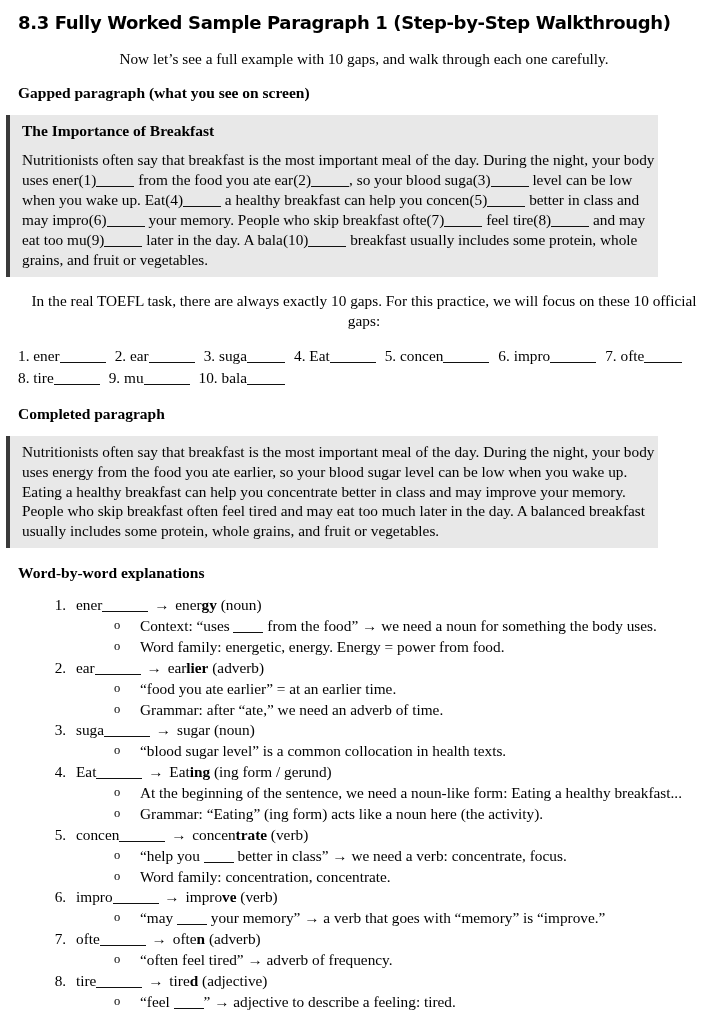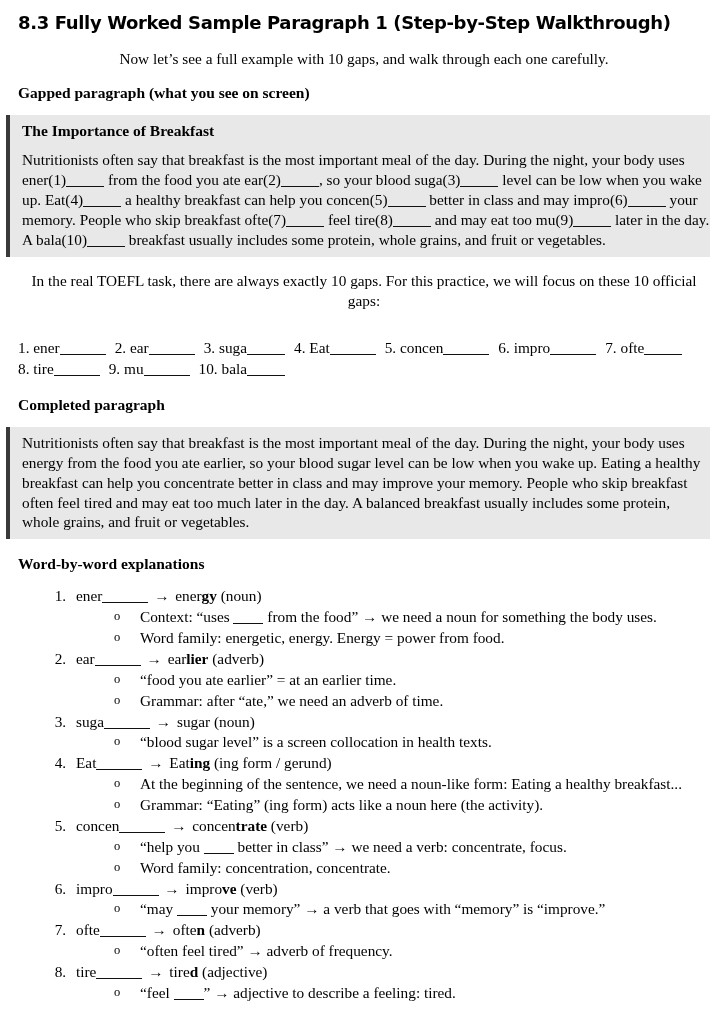--- a/index.html
+++ b/index.html
@@ -45,21 +45,21 @@
     margin: 14px 0 0 0;
     text-align: center;
   }
 
   
   .shaded {
     background: #e8e8e8;
     border-left: 4px solid #3a3a3a;
     margin: 13px 0 0 -12px;
     padding: 6px 0 7px 12px;
-    width: 704px;
+    width: 652px;
     box-sizing: border-box;
   }
   .shaded .box-title {
     font-weight: bold;
     font-size: 15.5px;
     margin: 1px 0 10px 0;
   }
   .shaded .box-body {
     font-size: 15.3px;
     line-height: 1.30;
@@ -72,21 +72,21 @@
     vertical-align: -2px;
   }
   .b-sm { width: 30px; }
   .b-md { width: 38px; }
   .b-lg { width: 46px; }
 
   
   .gaplist {
     font-size: 15.3px;
     line-height: 1.42;
-    margin: 26px 0 0 0;
+    margin: 15px 0 0 0;
   }
   .gaplist .slot { white-space: nowrap; margin-right: 9px; }
 
   
   ol.explain {
     font-size: 15.3px;
     line-height: 1.30;
     margin: 13px 0 12px 0;
     padding-left: 52px;
     list-style-type: decimal;
@@ -170,21 +170,21 @@
   <ol class="explain" id="explain-list">
       <li><span>ener</span><span class="blank b-lg"></span><span class="arrow"> → </span><span>ener</span><b>gy</b><span> (noun)</span><ul class="sub">
           <li><span class="omark">o</span><span>Context: “uses </span><span class="blank b-sm"></span><span> from the food” → we need a noun for something the body uses.</span></li>
           <li><span class="omark">o</span><span>Word family: energetic, energy. Energy = power from food.</span></li>
         </ul></li>
       <li><span>ear</span><span class="blank b-lg"></span><span class="arrow"> → </span><span>ear</span><b>lier</b><span> (adverb)</span><ul class="sub">
           <li><span class="omark">o</span><span>“food you ate earlier” = at an earlier time.</span></li>
           <li><span class="omark">o</span><span>Grammar: after “ate,” we need an adverb of time.</span></li>
         </ul></li>
       <li><span>suga</span><span class="blank b-lg"></span><span class="arrow"> → </span><span>sugar</span><span> (noun)</span><ul class="sub">
-          <li><span class="omark">o</span><span>“blood sugar level” is a screen collocation in health texts.</span></li>
+          <li><span class="omark">o</span><span>“blood sugar level” is a common collocation in health texts.</span></li>
         </ul></li>
       <li><span>Eat</span><span class="blank b-lg"></span><span class="arrow"> → </span><span>Eat</span><b>ing</b><span> (ing form / gerund)</span><ul class="sub">
           <li><span class="omark">o</span><span>At the beginning of the sentence, we need a noun-like form: Eating a healthy breakfast...</span></li>
           <li><span class="omark">o</span><span>Grammar: “Eating” (ing form) acts like a noun here (the activity).</span></li>
         </ul></li>
       <li><span>concen</span><span class="blank b-lg"></span><span class="arrow"> → </span><span>concen</span><b>trate</b><span> (verb)</span><ul class="sub">
           <li><span class="omark">o</span><span>“help you </span><span class="blank b-sm"></span><span> better in class” → we need a verb: concentrate, focus.</span></li>
           <li><span class="omark">o</span><span>Word family: concentration, concentrate.</span></li>
         </ul></li>
       <li><span>impro</span><span class="blank b-lg"></span><span class="arrow"> → </span><span>impro</span><b>ve</b><span> (verb)</span><ul class="sub">

